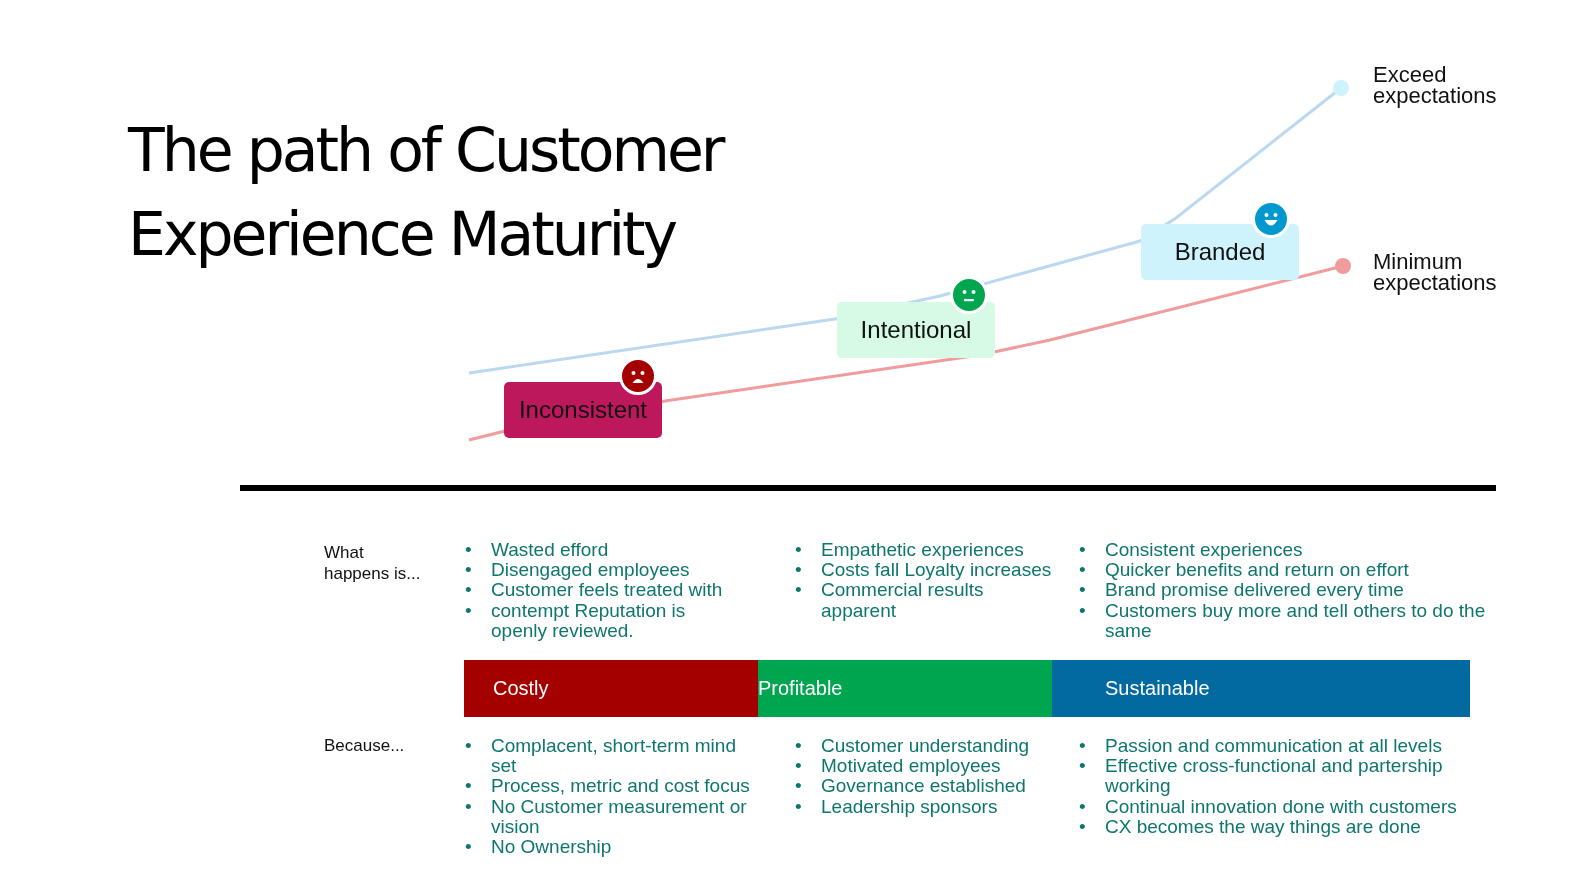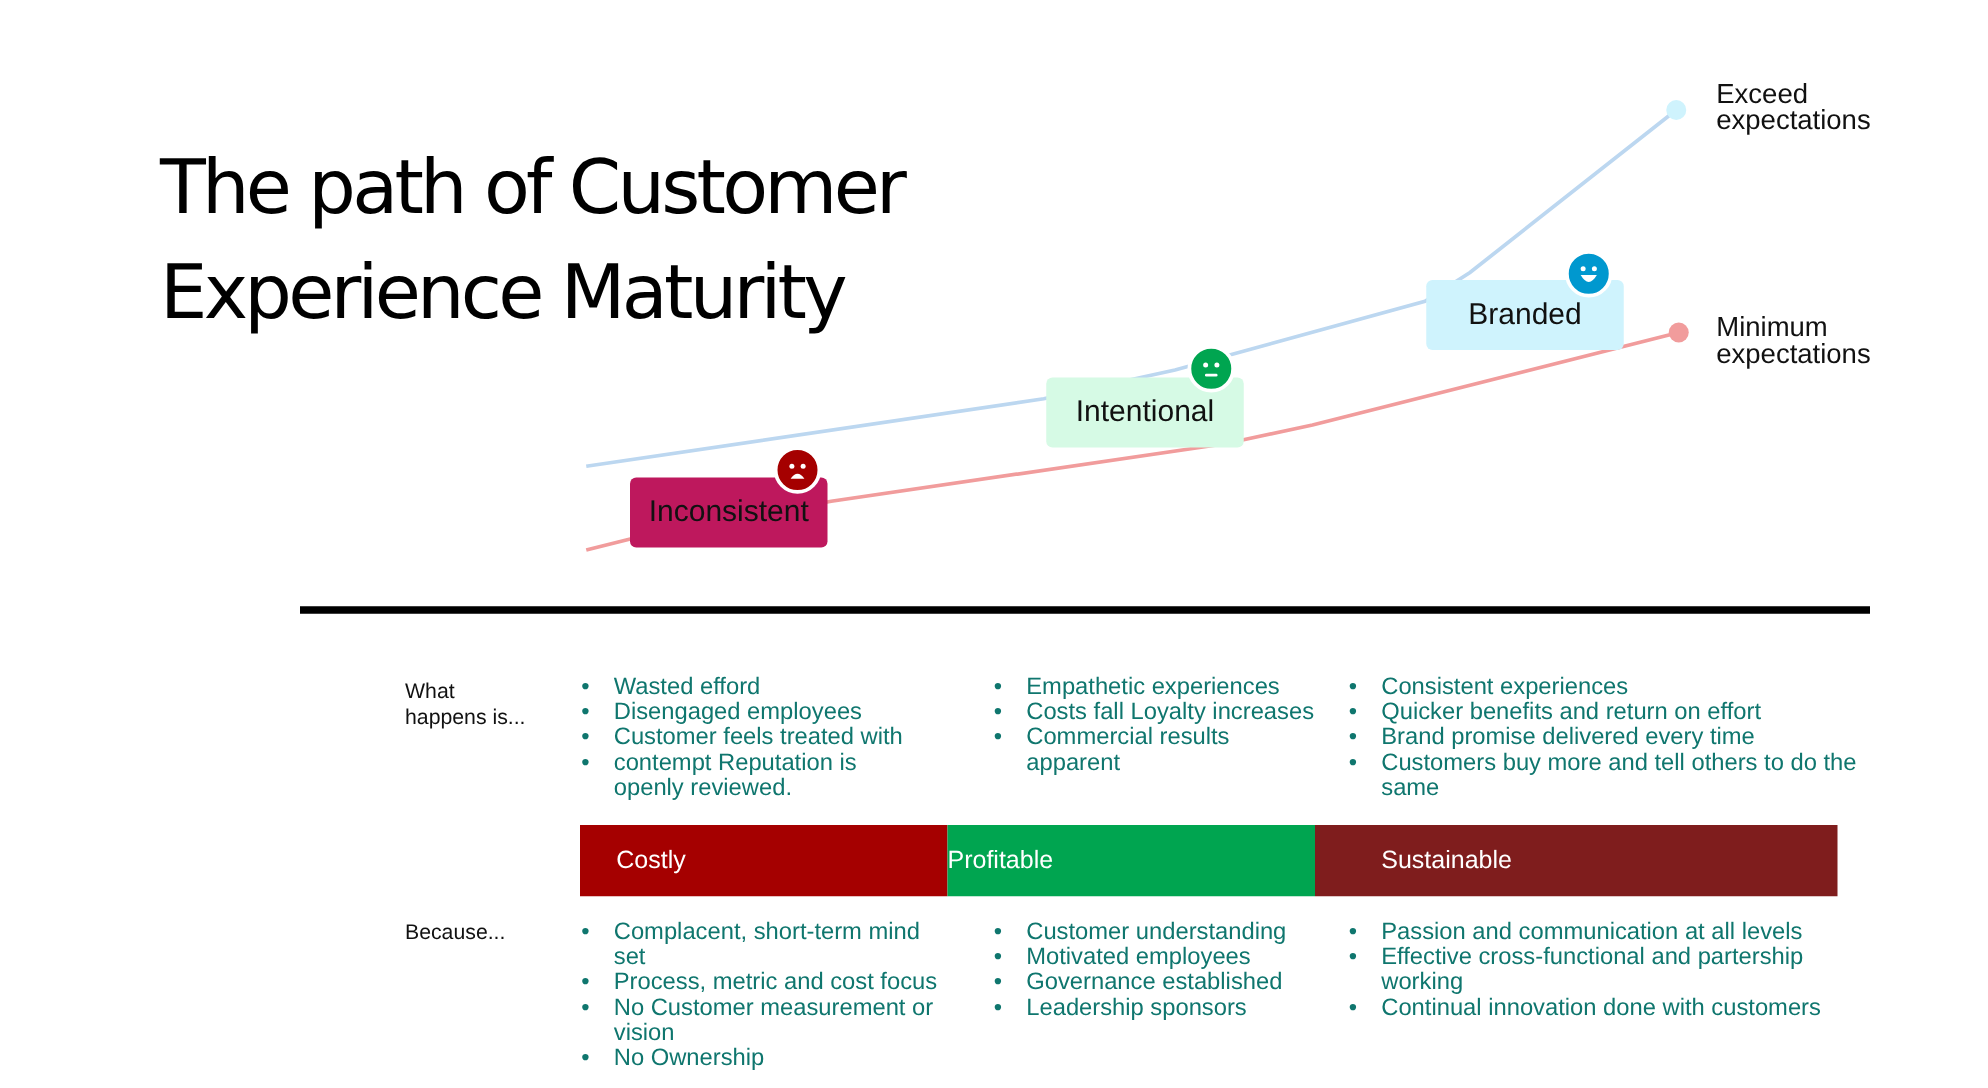--- a/index.html
+++ b/index.html
@@ -104,33 +104,34 @@
     <li>Brand promise delivered every time</li>
     <li>Customers buy more and tell others to do the same</li>
   </ul>
 
 <div class="band" style="left:464px; width:294px; padding-left:29px; background:#A50000;">
   <span>Costly</span>
 </div>
 <div class="band" style="left:758px; width:294px; background:#00A550;">
   <span>Profitable</span>
 </div>
-<div class="band" style="left:1052px; width:418px; padding-left:53px; background:#7f1d1d;">
+<div class="band" style="left:1052px; width:418px; padding-left:53px; background:#0369a1;">
   <span>Sustainable</span>
 </div>
 
 <ul class="blist" style="left:465px; top:736px; width:300px;">
     <li>Complacent, short-term mind set</li>
     <li>Process, metric and cost focus</li>
     <li>No Customer measurement or vision</li>
     <li>No Ownership</li>
   </ul>
 <ul class="blist" style="left:795px; top:736px; width:260px;">
     <li>Customer understanding</li>
     <li>Motivated employees</li>
     <li>Governance established</li>
     <li>Leadership sponsors</li>
   </ul>
 <ul class="blist" style="left:1079px; top:736px; width:420px;">
     <li>Passion and communication at all levels</li>
     <li>Effective cross-functional and partership working</li>
     <li>Continual innovation done with customers</li>
+    <li>CX becomes the way things are done</li>
   </ul>
 
 </body></html>

